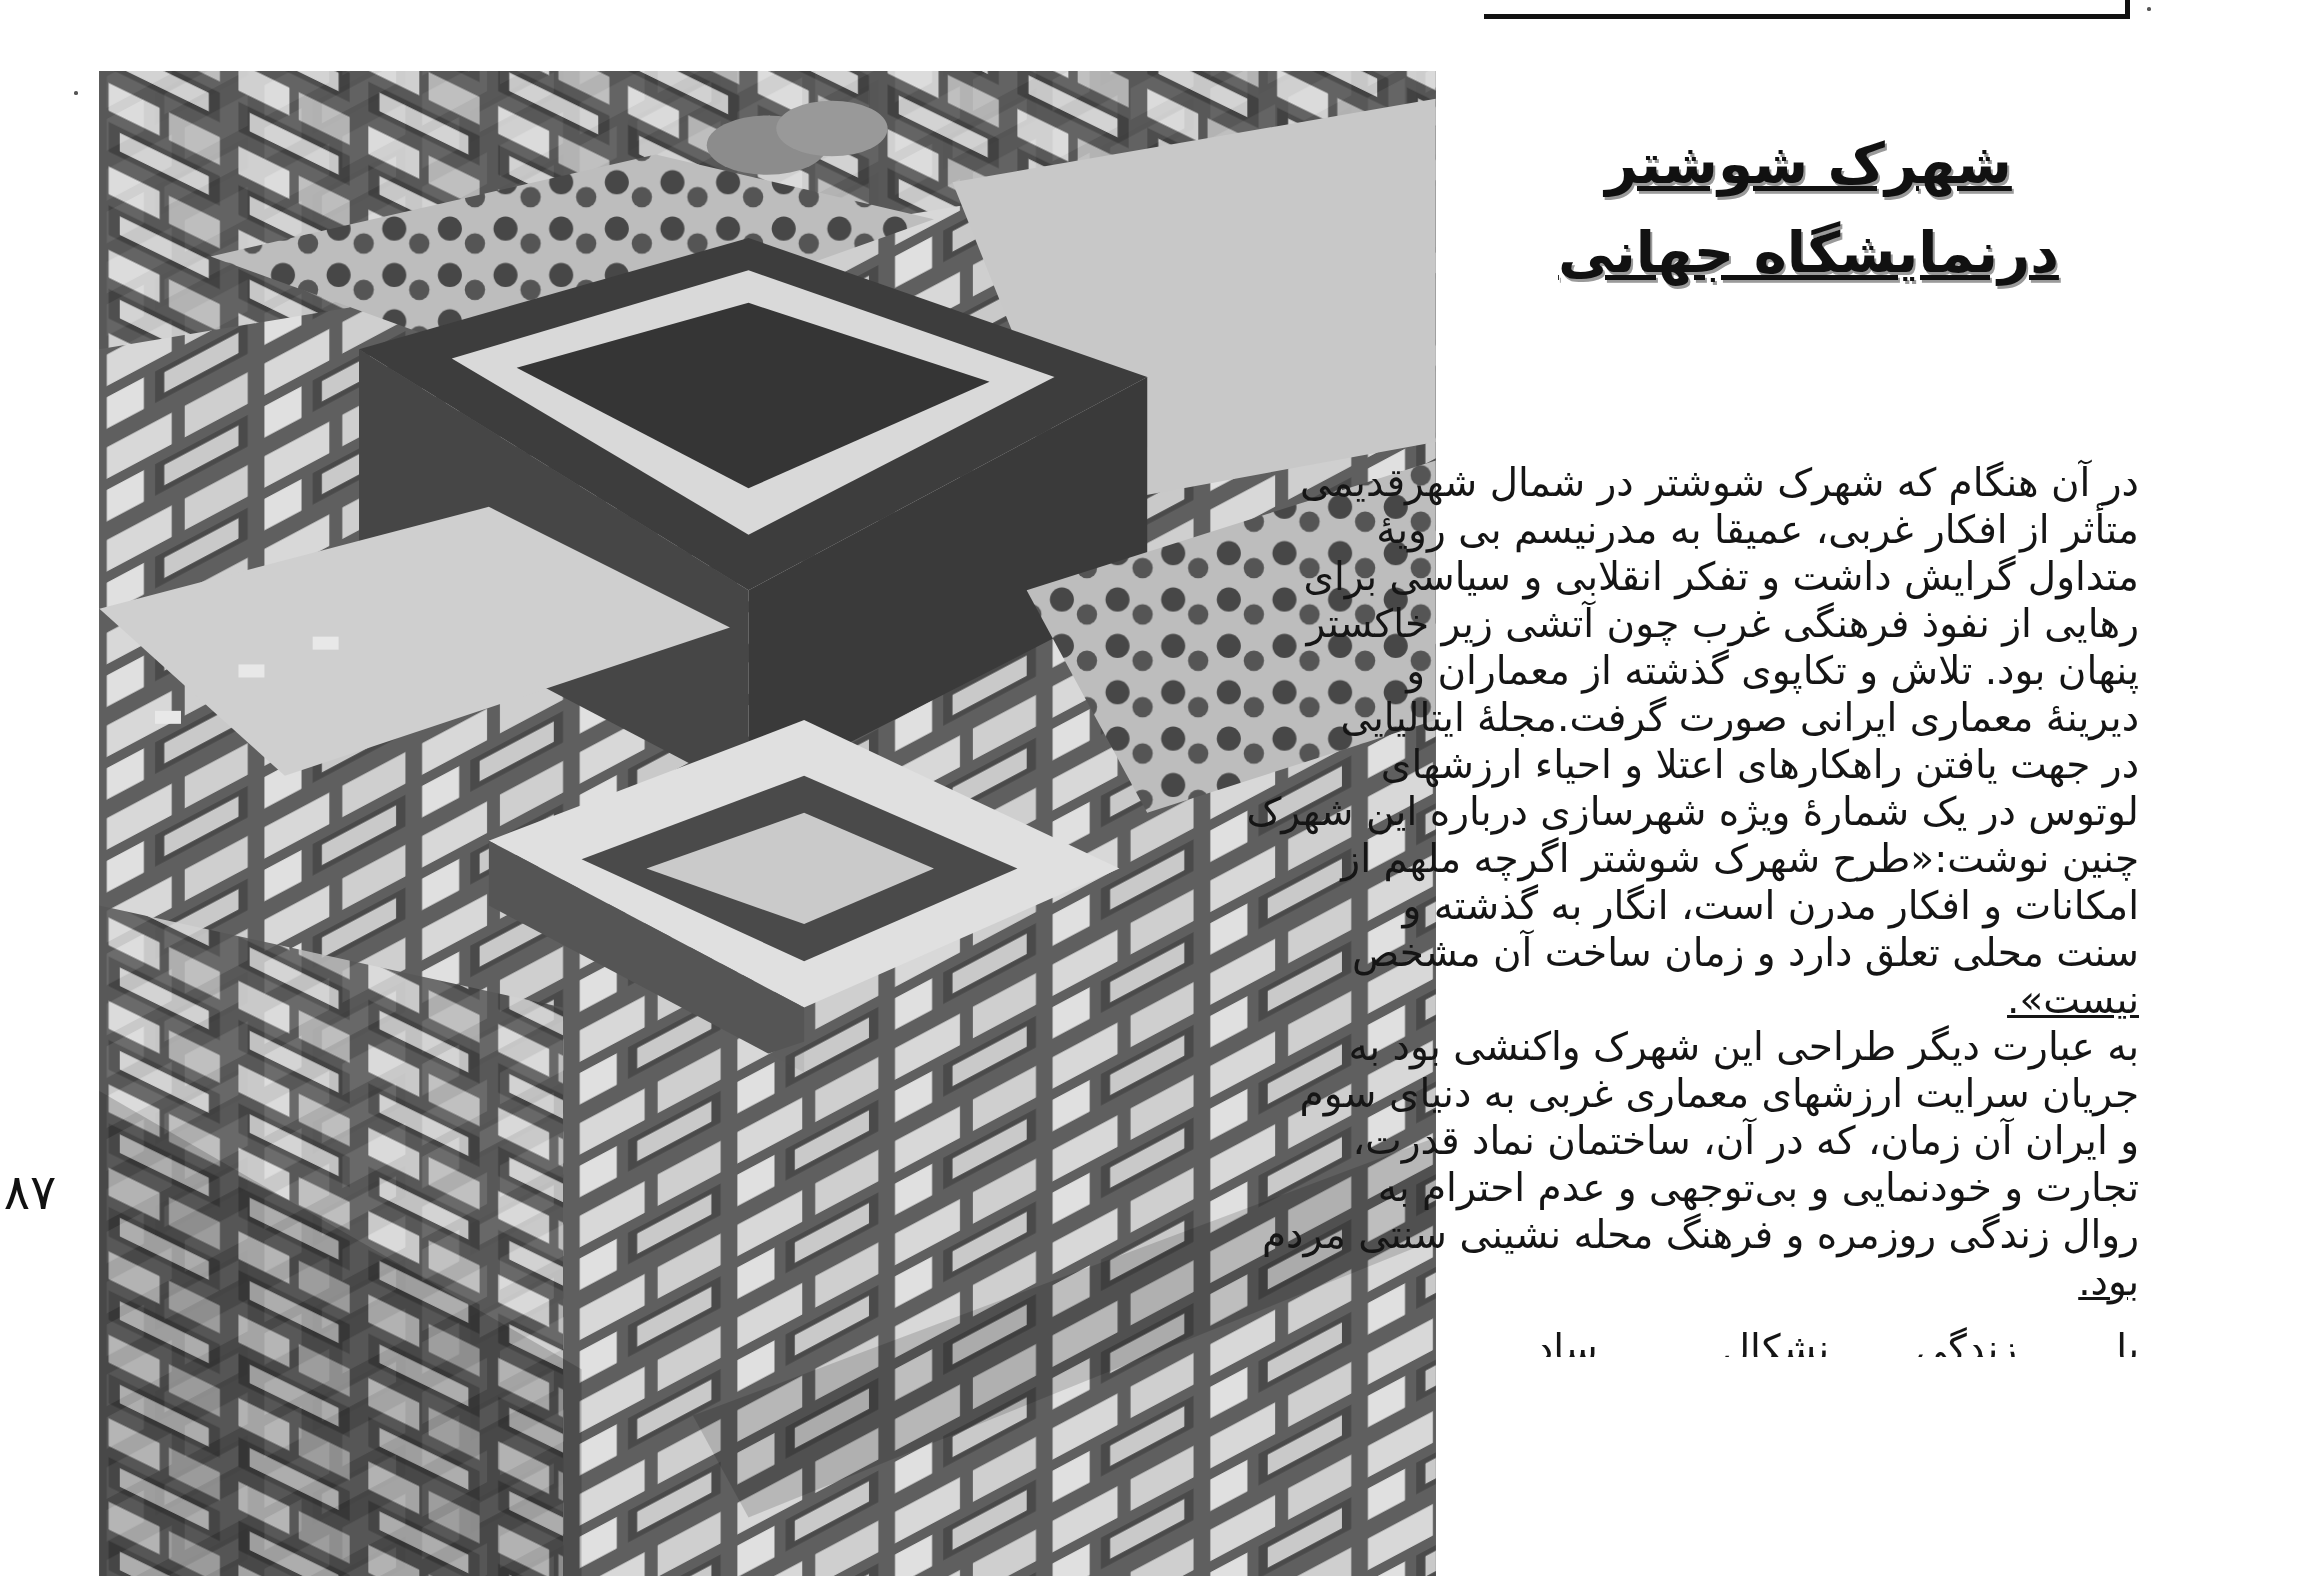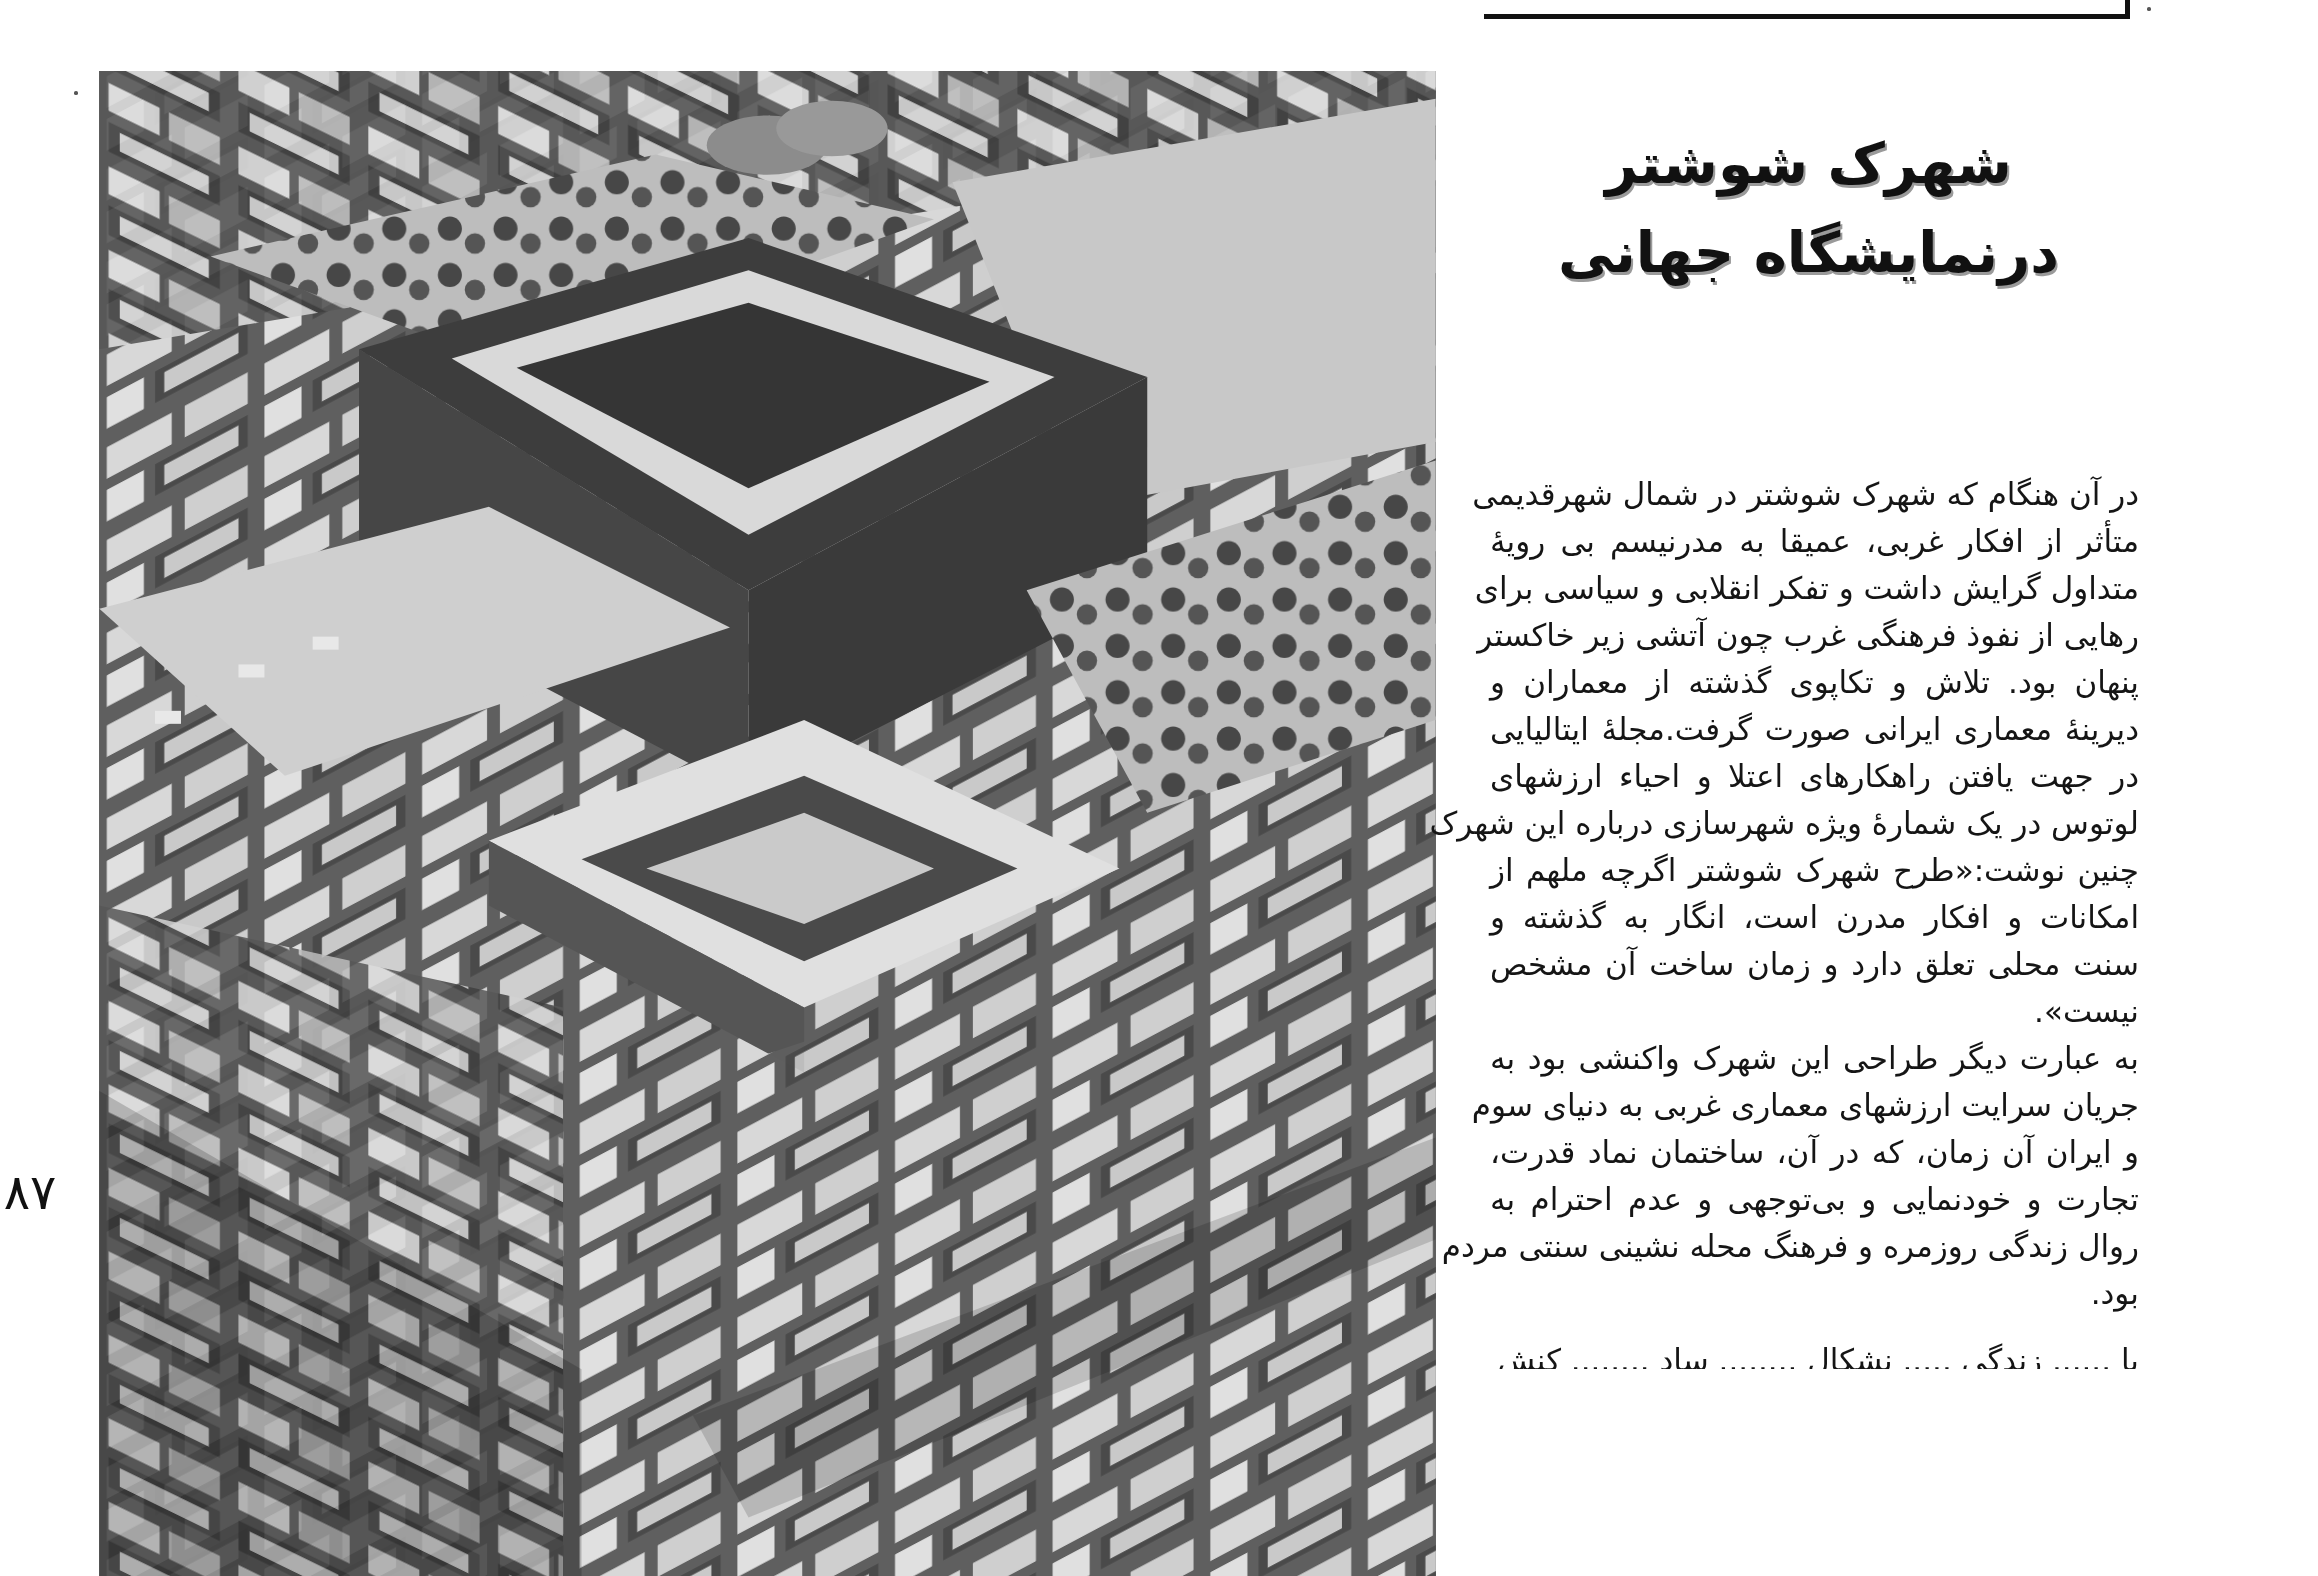--- a/index.html
+++ b/index.html
@@ -24,25 +24,25 @@
     position: absolute; left: 3.7px; top: 1167px; font-size: 49px; line-height: 52px;
     direction: rtl; color: #111;
   }
   .title {
     position: absolute; left: 1484px; width: 649px; text-align: center;
     direction: rtl; font-weight: bold; font-size: 56px; line-height: 89px;
     top: 119px; color: #111;
     text-shadow: 1.9px 2.8px 0 #9a9a9a;
   }
   .body-text {
-    position: absolute; left: 1490px; width: 649px; top: 471px;
-    direction: rtl; font-size: 31px; line-height: 47px; color: #151515;
+    position: absolute; left: 1490px; width: 649px; top: 459px;
+    direction: rtl; font-size: 39px; line-height: 47px; color: #151515;
   }
   .line { display: block; white-space: nowrap; text-align: justify; text-align-last: justify; height: 47px; overflow: visible; }
-  .line.short { text-align-last: right; }
+  .line.short { text-align-last: right; text-decoration: underline; }
   .line.clipped { height: 32px; overflow: hidden; }
   .dot { position: absolute; background: #555; border-radius: 50%; }
 </style>
 </head>
 <body>
 
 <div class="top-rule"></div>
 <div class="top-rule-stub"></div>
 <div class="dot" style="left:2147px;top:7.4px;width:3.7px;height:3.7px;"></div>
 <div class="dot" style="left:74px;top:91px;width:3.7px;height:3.7px;"></div>

